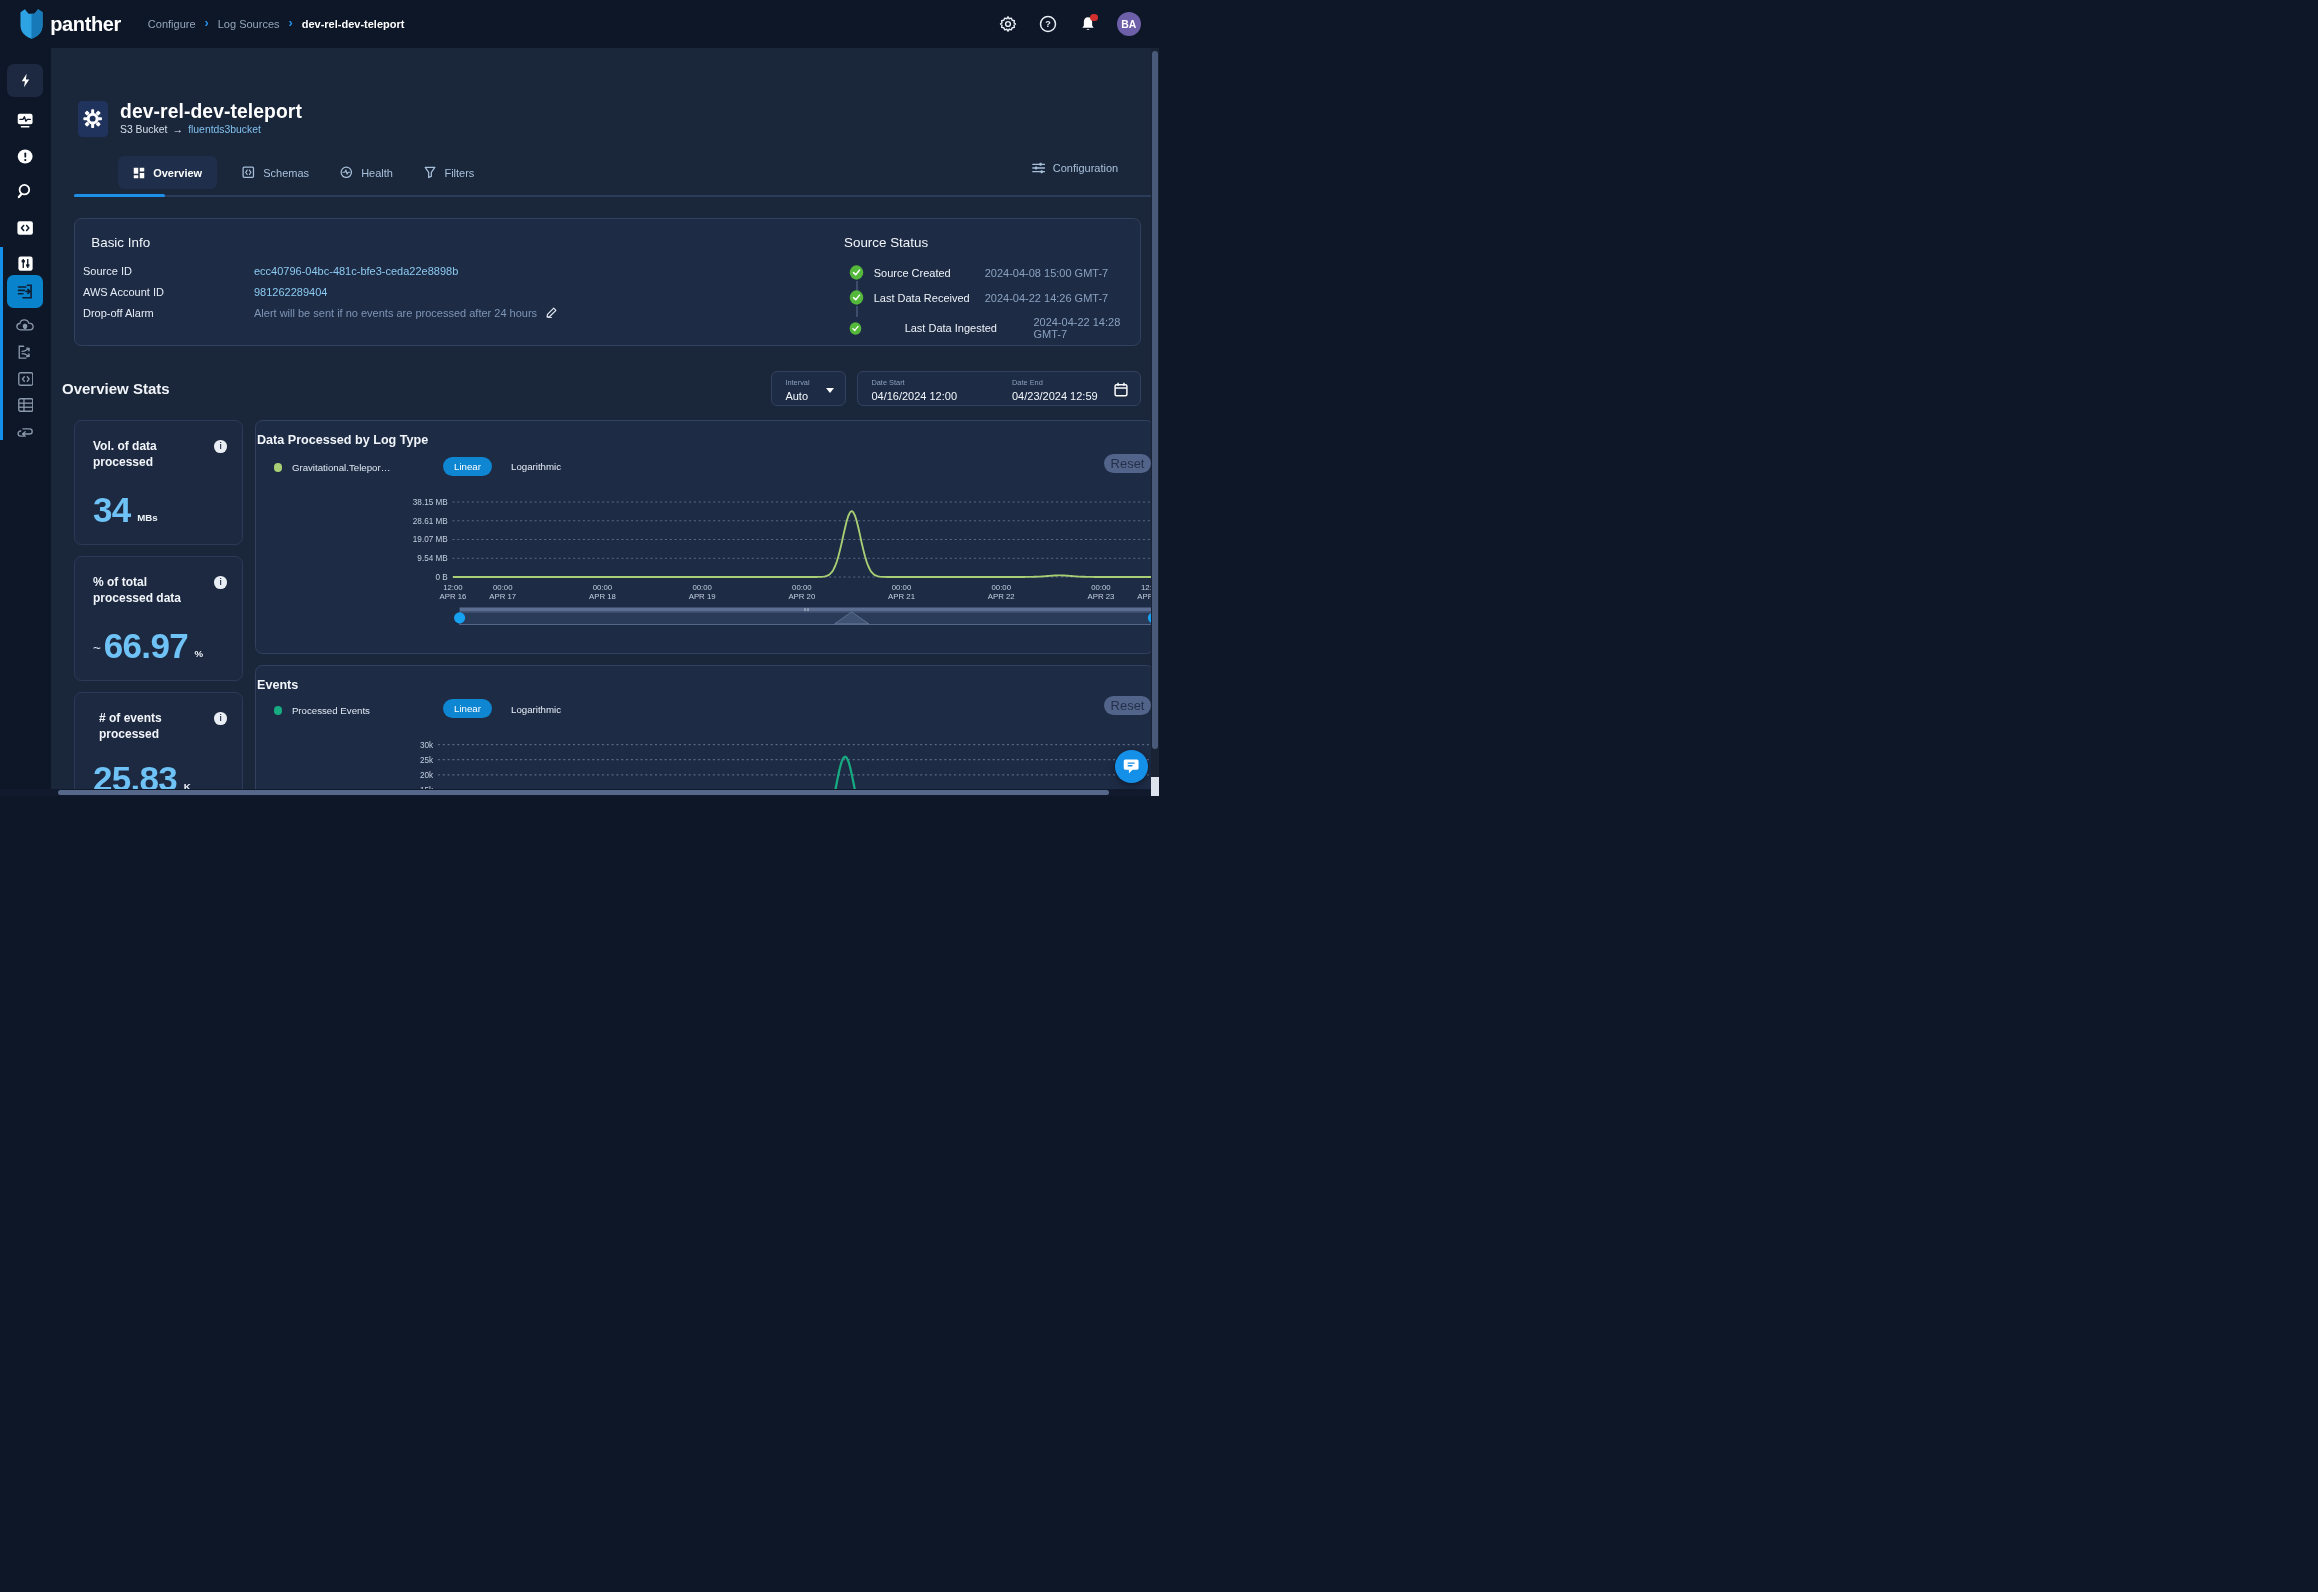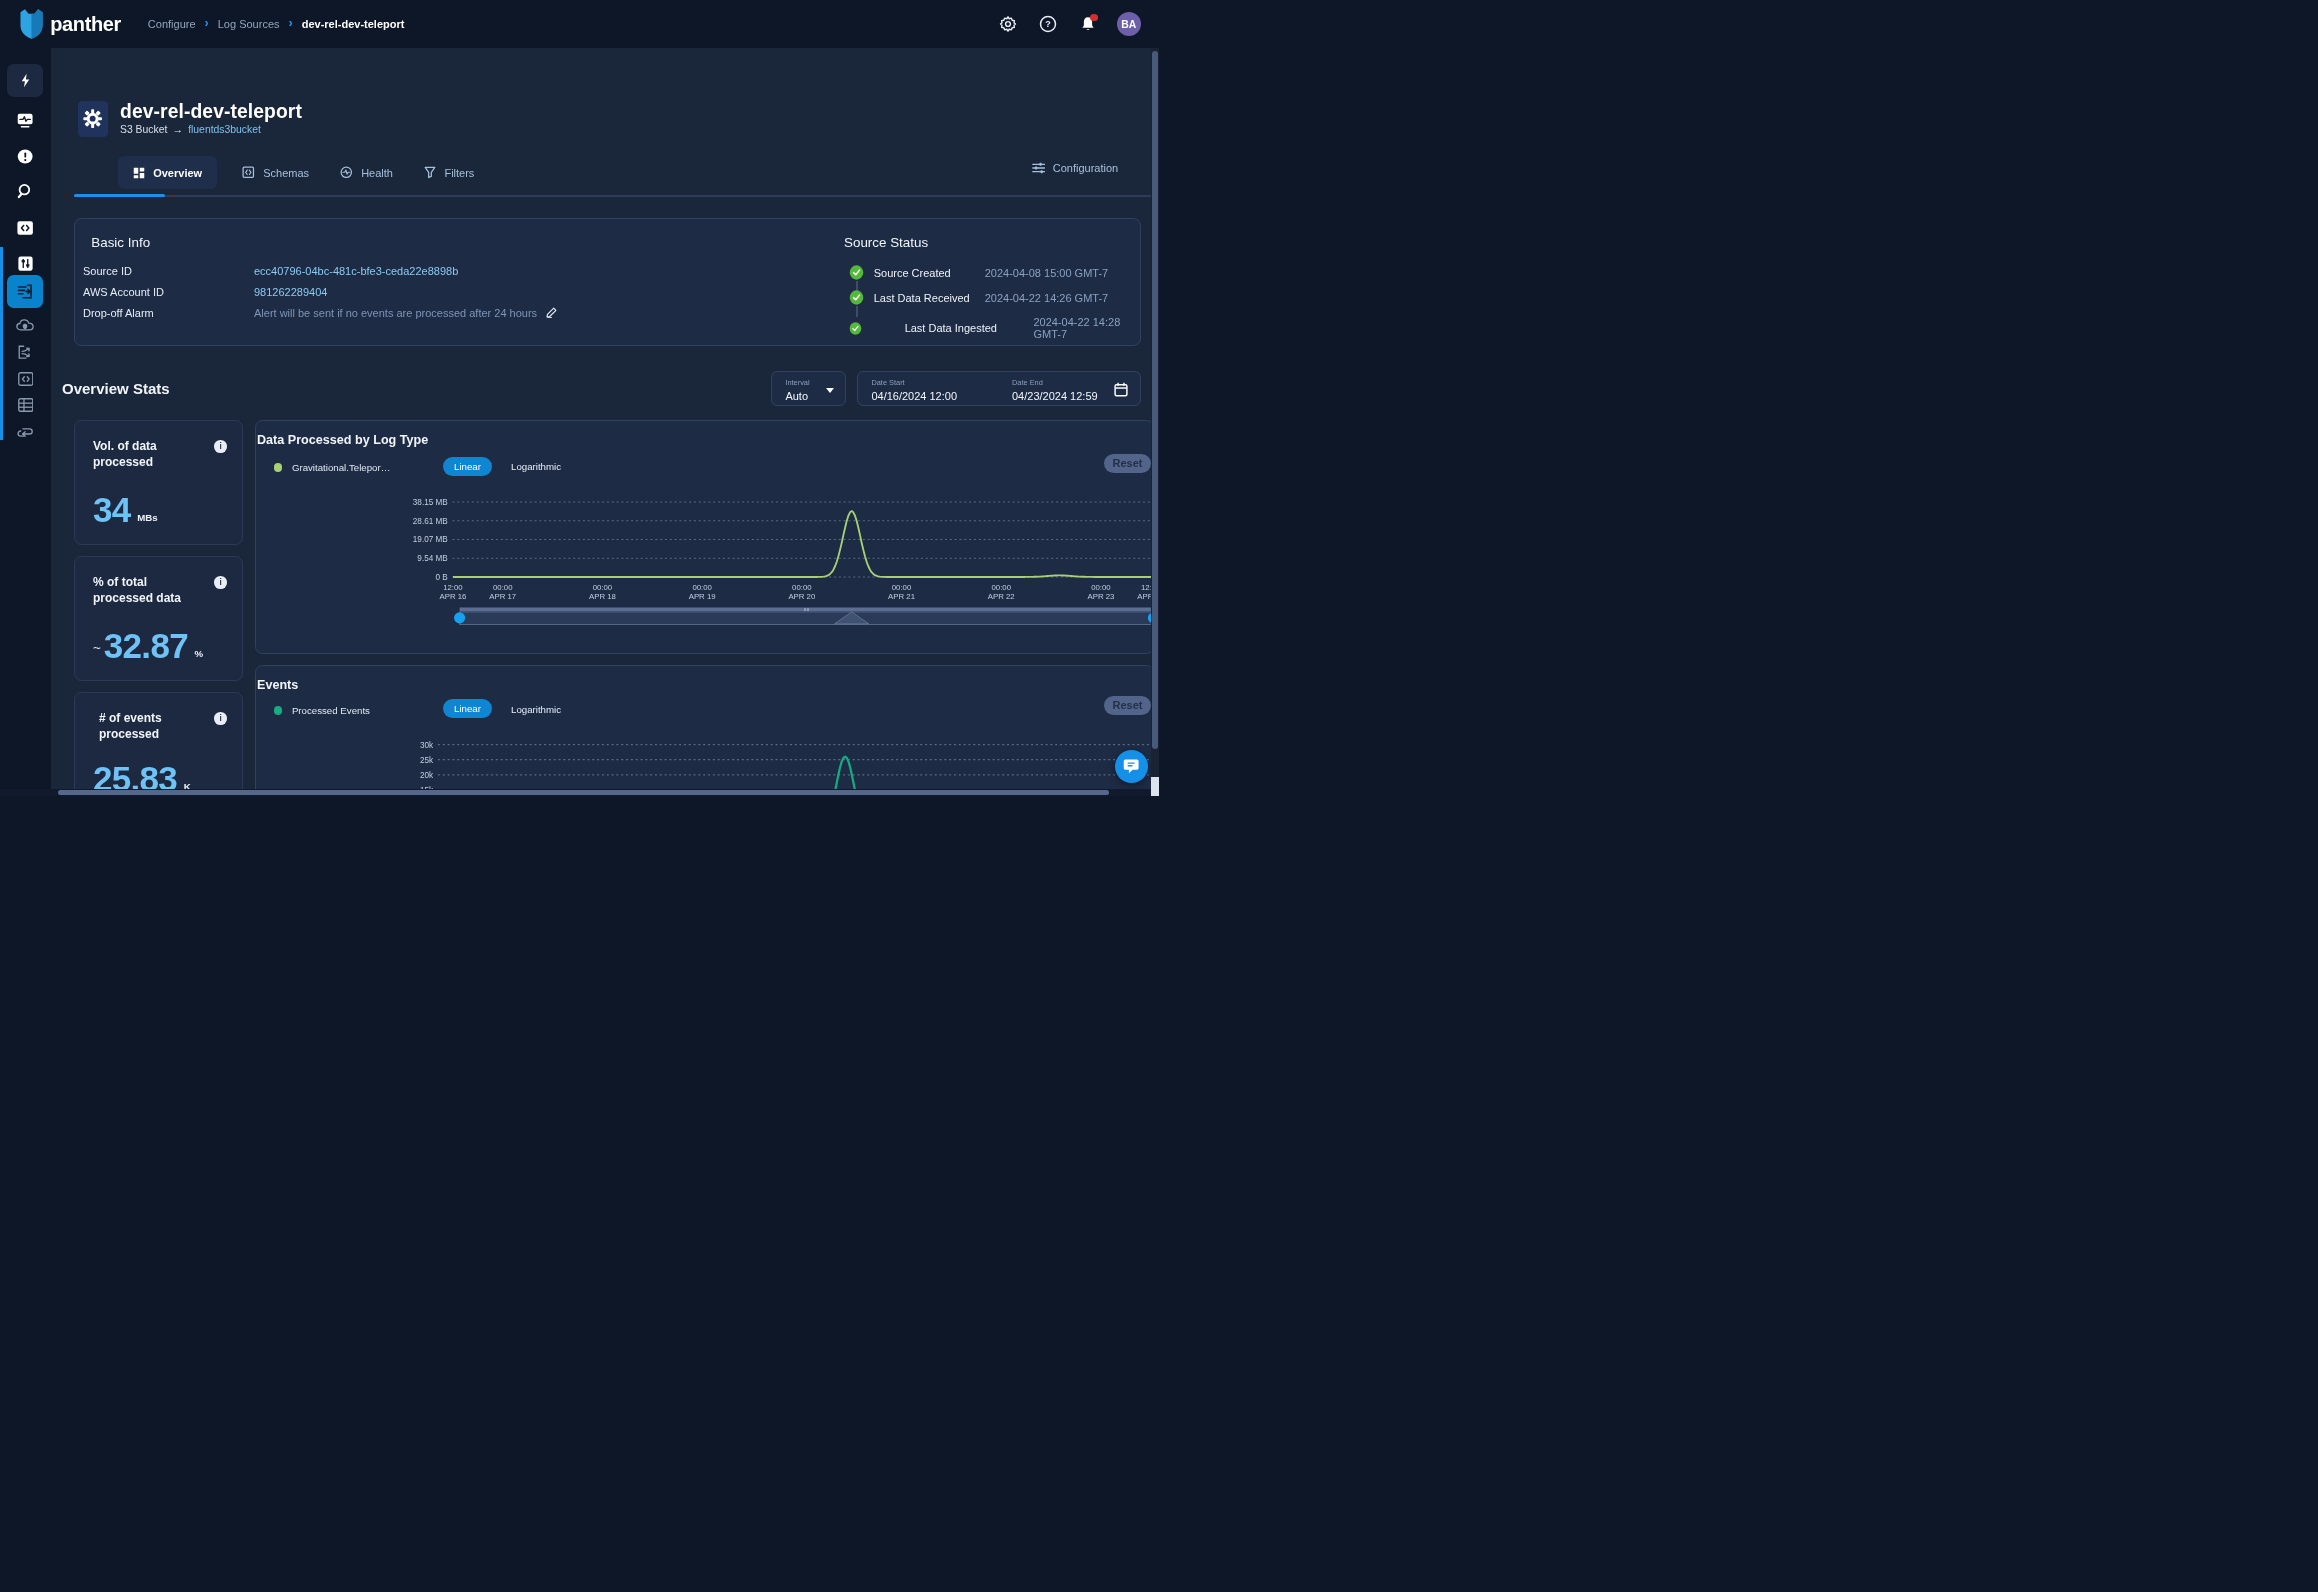--- a/index.html
+++ b/index.html
@@ -74,21 +74,21 @@
   .stat-unit { font-size:9.7px; font-weight:700; color:#eef3f9; margin-left:6.7px; margin-bottom:2.2px; }
 
   
   .chart-panel { position:absolute; left:255px; width:899px; background:#1d2b45; border:0.7px solid #31415f; border-radius:7.4px; overflow:hidden; }
   .chart-title { position:absolute; left:1px; top:12px; font-size:12.6px; font-weight:600; color:#f2f6fb; }
   .legend { position:absolute; left:18px; display:flex; align-items:center; gap:9.7px; }
   .legend-dot { width:8.2px; height:8.2px; border-radius:50%; }
   .legend-label { font-size:9.7px; color:#dfe8f3; }
   .scale-pill { position:absolute; height:18.6px; padding:0 11px; border-radius:9.7px; background:#0e86d2; color:#ffffff; font-size:9.7px; display:flex; align-items:center; cursor:pointer; }
   .scale-alt { position:absolute; font-size:9.7px; color:#e7eef7; cursor:pointer; }
-  .reset-btn { position:absolute; left:848px; width:47px; height:18.6px; border-radius:9.7px; background:#53648a; color:#223049; font-size:11px; font-weight:700; display:flex; align-items:center; justify-content:center; cursor:pointer; }
+  .reset-btn { position:absolute; left:848px; width:47px; height:18.6px; border-radius:9.7px; background:#53648a; color:#223049; font-size:13px; font-weight:400; display:flex; align-items:center; justify-content:center; cursor:pointer; }
 
   
   .chat-bubble { position:absolute; left:1115px; top:750px; width:33px; height:33px; border-radius:50%; background:#1490e8; display:flex; align-items:center; justify-content:center; cursor:pointer; z-index:60; box-shadow:0 2.2px 7.4px rgba(0,0,0,.4); }
   .hscroll-track { position:absolute; left:0; top:789px; width:1159px; height:6.7px; background:#101a2c; z-index:70; }
   .hscroll-thumb { position:absolute; left:58px; top:0.7px; width:1051px; height:5.2px; border-radius:3px; background:#56688a; cursor:pointer; }
   .vscroll-track { position:absolute; left:1151px; top:48px; width:8.2px; height:749px; background:#1a2334; z-index:65; }
   .vscroll-thumb { position:absolute; left:0.7px; top:3px; width:6.7px; height:698px; border-radius:3px; background:#49597a; cursor:pointer; }
   .scroll-corner { position:absolute; left:1151px; top:777px; width:8.2px; height:19.3px; background:#dde3ec; z-index:71; }
 
   svg text { font-family:"Liberation Sans", sans-serif; }
@@ -374,21 +374,21 @@
     <div class="stat-value-row">
       <span class="stat-number">34</span>
       <span class="stat-unit">MBs</span>
     </div>
   </div>
   <div class="stat-card" style="top:556px;">
     <div class="stat-title">% of total processed data</div>
     <div class="stat-info">i</div>
     <div class="stat-value-row">
       <span class="stat-tilde">~</span>
-      <span class="stat-number">32.87</span>
+      <span class="stat-number">66.97</span>
       <span class="stat-unit">%</span>
     </div>
   </div>
   <div class="stat-card" style="top:692px; height:125px;padding-left:24px;">
     <div class="stat-title"># of events processed</div>
     <div class="stat-info">i</div>
     <div class="stat-value-row" style="bottom:22px;">
       <span class="stat-number">25.83</span>
       <span class="stat-unit">K</span>
     </div>

